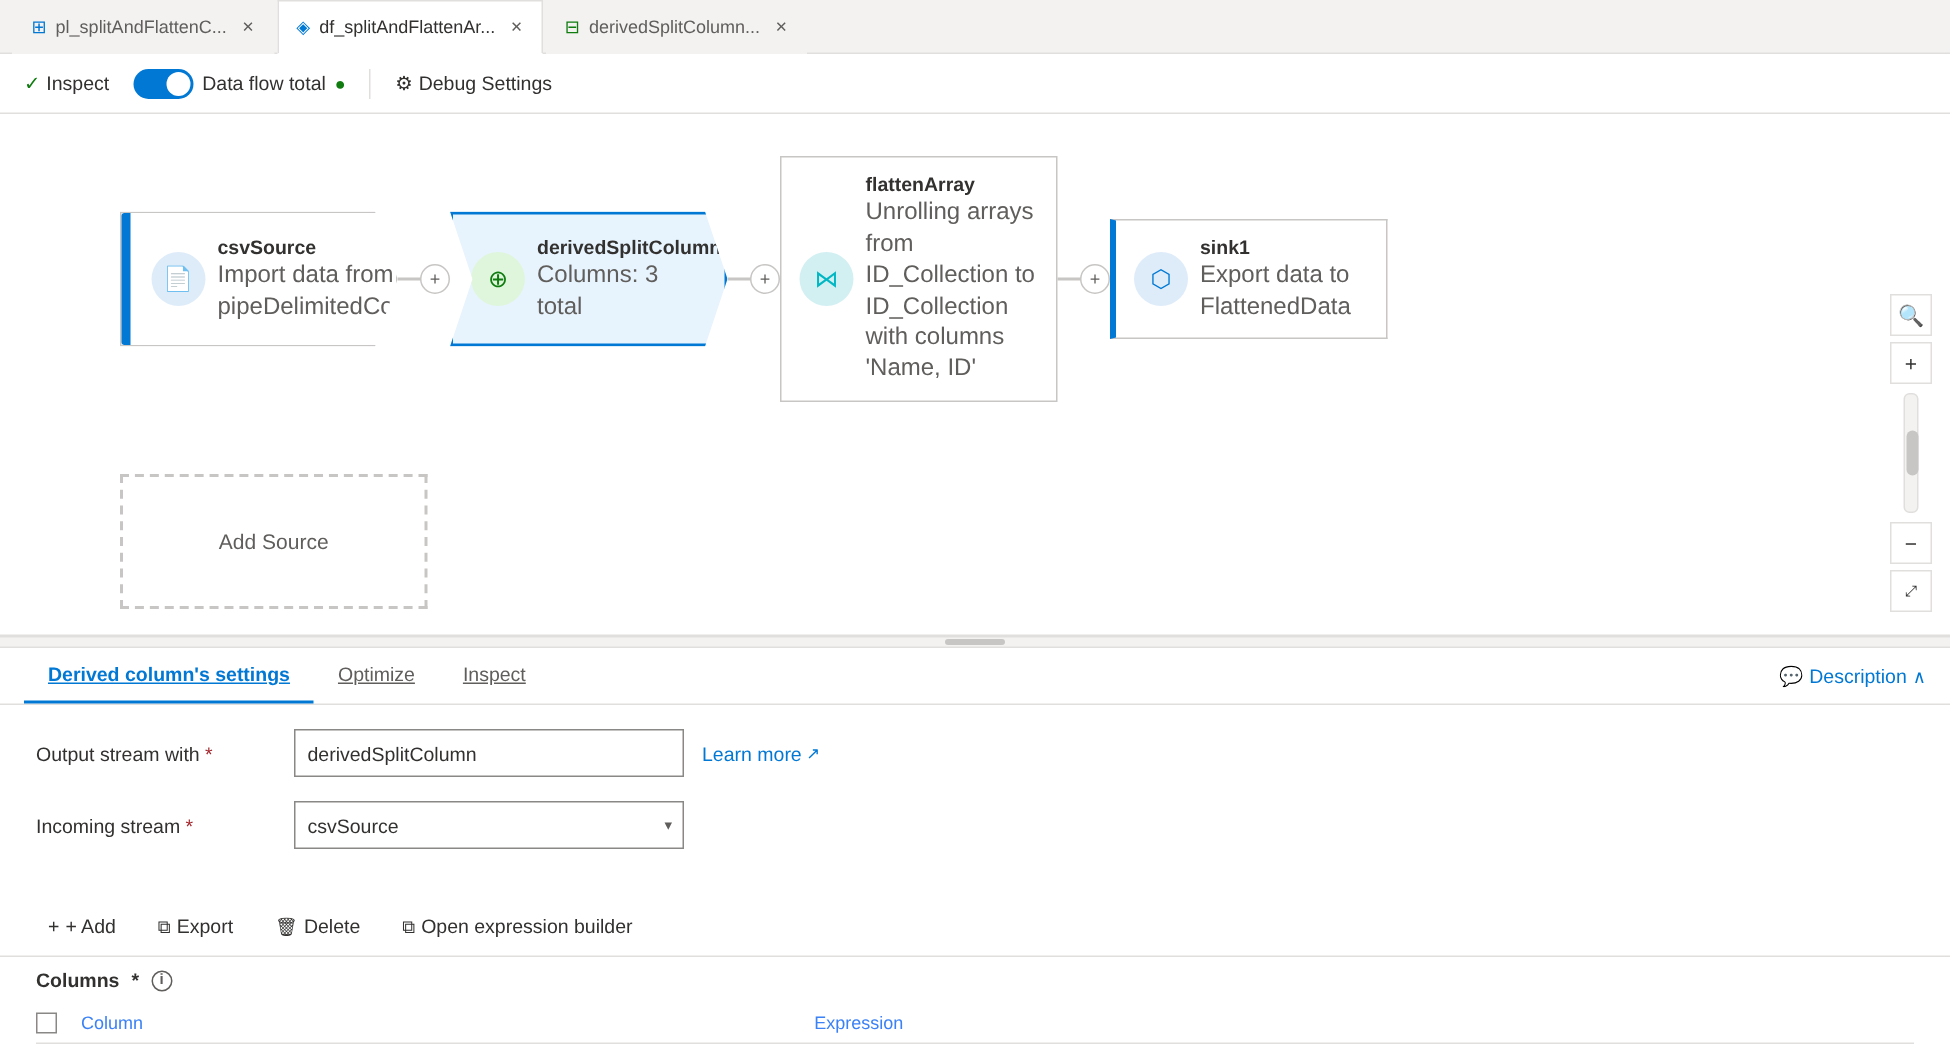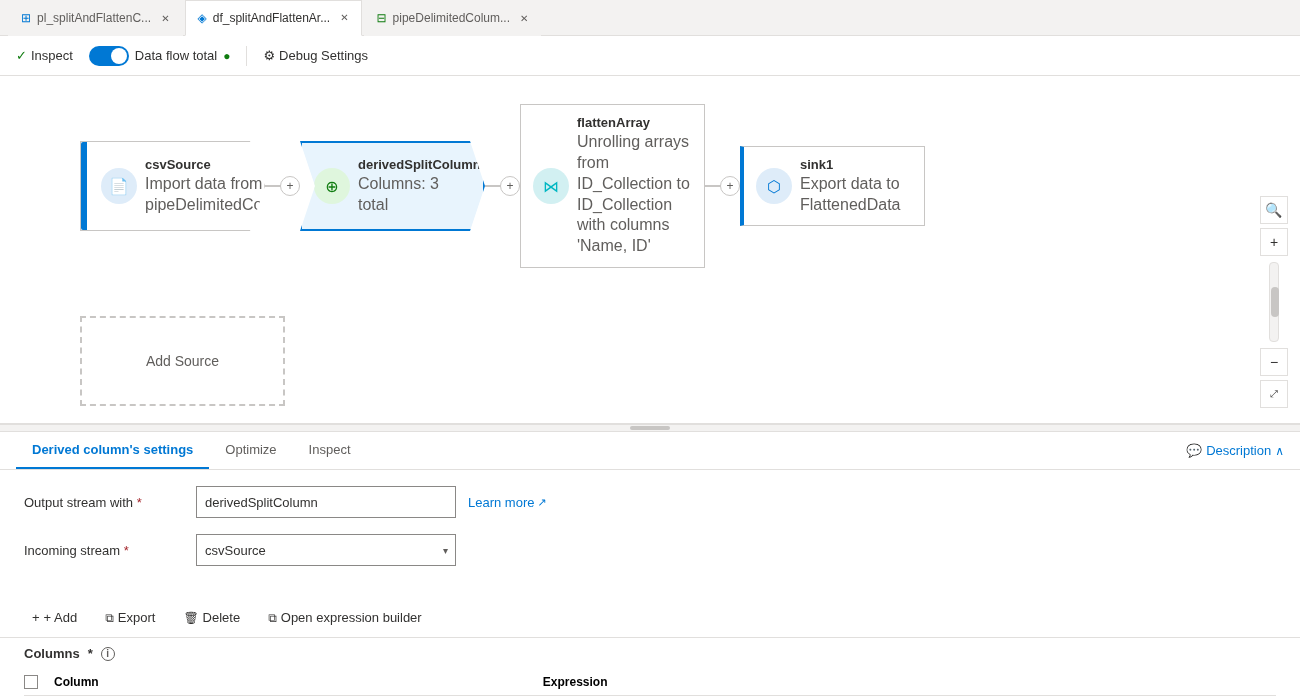--- a/index.html
+++ b/index.html
@@ -227,20 +227,21 @@
       padding: 0 16px;
       justify-content: space-between;
     }
     .settings-tab-list { display: flex; gap: 0; }
     .settings-tab {
       padding: 10px 16px;
       font-size: 13px;
       color: #605e5c;
       cursor: pointer;
       border-bottom: 2px solid transparent;
+      text-decoration: underline;
     }
     .settings-tab.active {
       color: #0078d4;
       border-bottom: 2px solid #0078d4;
       font-weight: 600;
     }
     .description-btn {
       display: flex; align-items: center; gap: 4px;
       font-size: 13px; color: #0078d4; cursor: pointer;
     }
@@ -325,21 +326,21 @@
       width: 14px; height: 14px;
       border: 1px solid #605e5c;
       border-radius: 50%;
       display: flex; align-items: center; justify-content: center;
       font-size: 10px; color: #605e5c;
     }
     .col-header-row {
       display: flex; align-items: center;
       border-bottom: 1px solid #e1dfdd;
       padding: 6px 0;
-      font-size: 12px; font-weight: 700; color: #000000;
+      font-size: 12px; font-weight: 400; color: #3b82f6;
     }
     .col-check { width: 30px; flex-shrink: 0; }
     .col-column { flex: 2; }
     .col-expression { flex: 3; }
 
     .checkbox {
       width: 14px; height: 14px;
       border: 1px solid #8a8886;
       background: #fff;
       cursor: pointer;
@@ -362,21 +363,21 @@
     <span>pl_splitAndFlattenC...</span>
     <span class="close-x">✕</span>
   </div>
   <div class="tab active">
     <span style="color:#0078d4;">◈</span>
     <span>df_splitAndFlattenAr...</span>
     <span class="close-x">✕</span>
   </div>
   <div class="tab">
     <span style="color:#107c10;">⊟</span>
-    <span>pipeDelimitedColum...</span>
+    <span>derivedSplitColumn...</span>
     <span class="close-x">✕</span>
   </div>
 </div>
 
 <div class="toolbar">
   <div class="toolbar-btn">
     <span style="color:#107c10;">✓</span>
     <span>Inspect</span>
   </div>
   <div class="toggle-switch">

